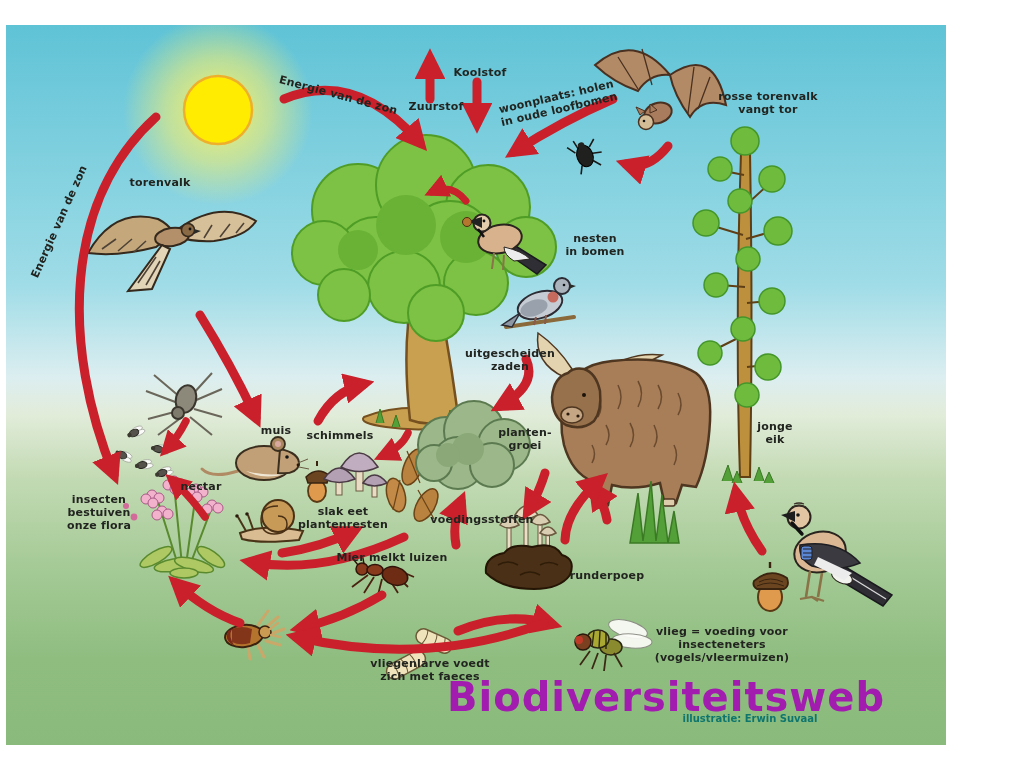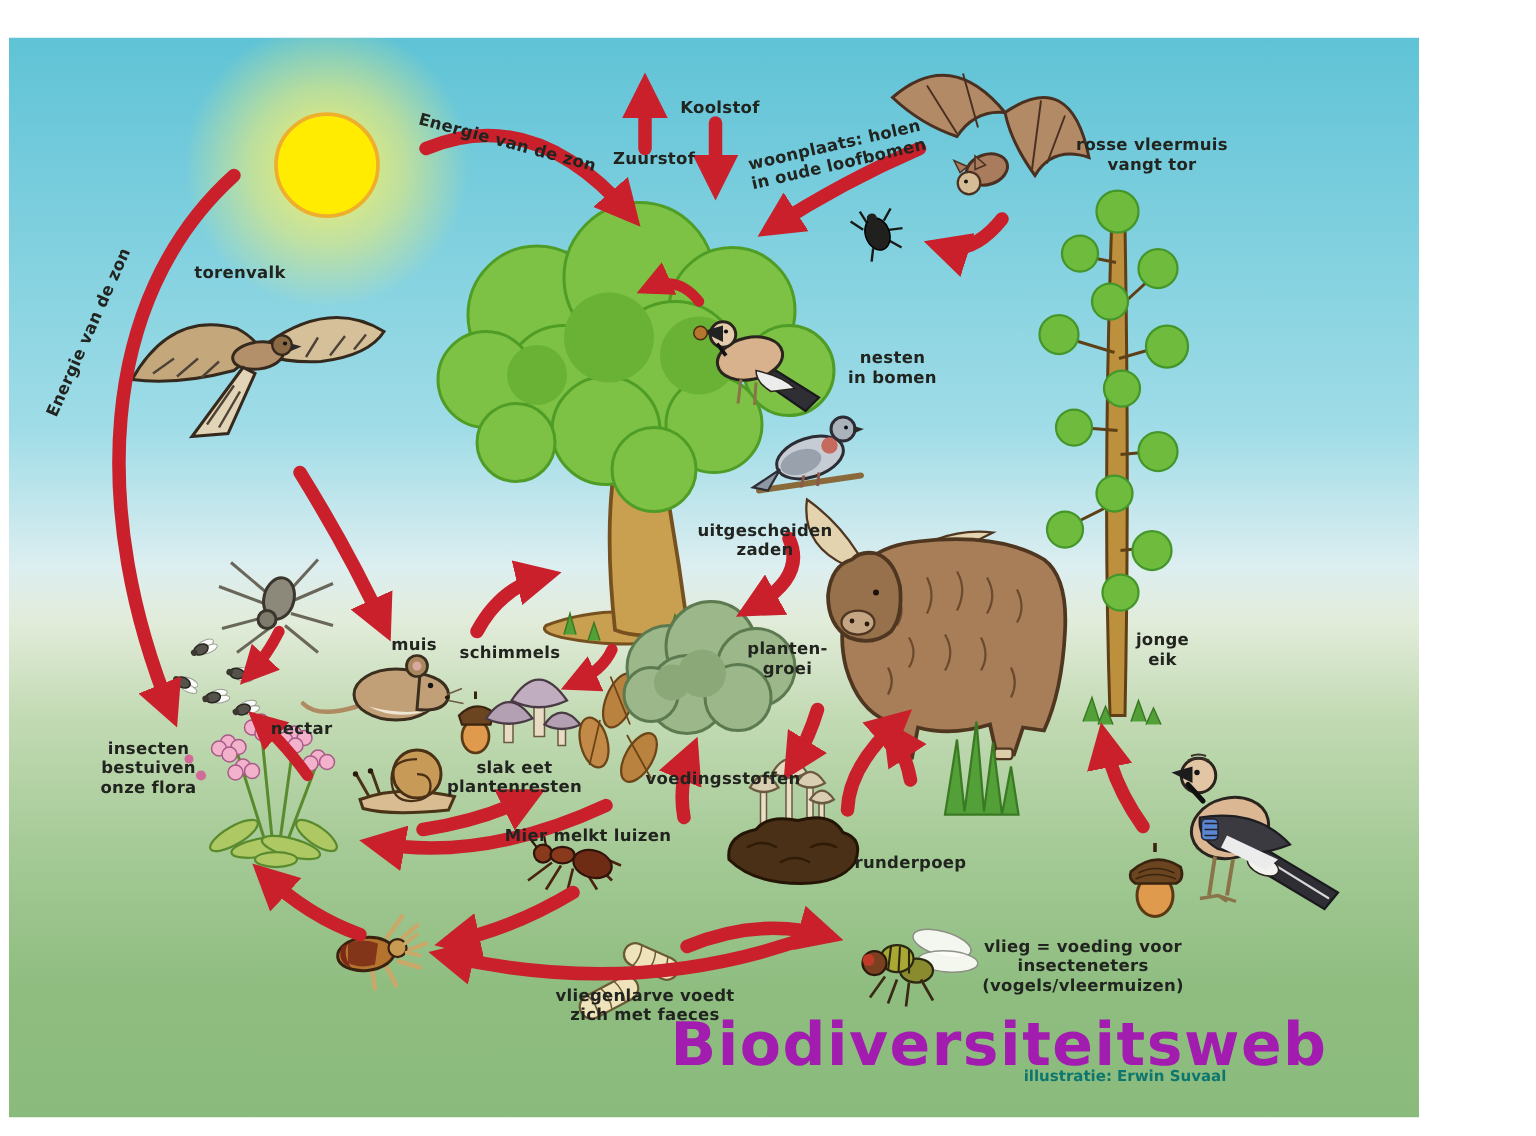--- a/index.html
+++ b/index.html
@@ -391,21 +391,21 @@
     <path d="M538 598 Q420 642 290 612" marker-end="url(#ah)"></path>
   </g>
 </svg>
 
   <div class="label rot-top" style="left:332px;top:71px">Energie van de zon</div>
   <div class="label rot-left" style="left:54px;top:197px">Energie van de zon</div>
   <div class="label" style="left:430px;top:82px">Zuurstof</div>
   <div class="label" style="left:474px;top:48px">Koolstof</div>
   <div class="label rot-home" style="left:552px;top:79px">woonplaats: holen
 in oude loofbomen</div>
-  <div class="label" style="left:762px;top:79px">rosse vleermuis
+  <div class="label" style="left:762px;top:79px">rosse torenvalk
 vangt tor</div>
   <div class="label" style="left:154px;top:158px">torenvalk</div>
   <div class="label" style="left:589px;top:221px">nesten
 in bomen</div>
   <div class="label" style="left:504px;top:336px">uitgescheiden
 zaden</div>
   <div class="label" style="left:769px;top:409px">jonge
 eik</div>
   <div class="label" style="left:270px;top:406px">muis</div>
   <div class="label" style="left:334px;top:411px">schimmels</div>

